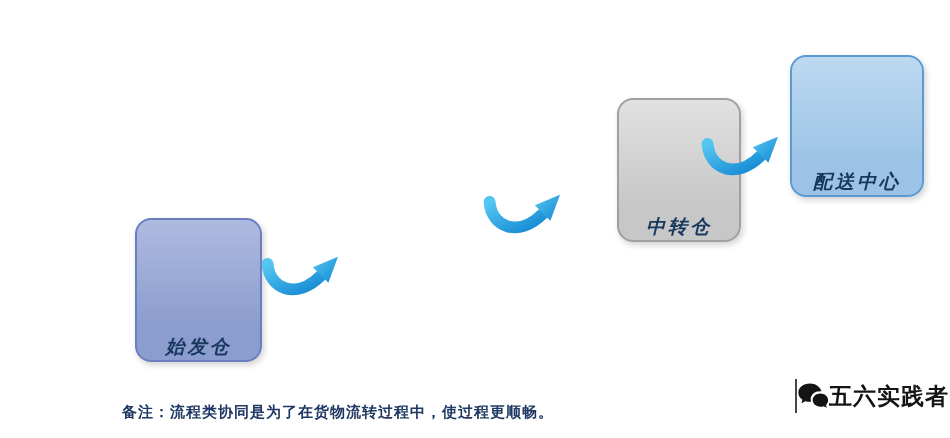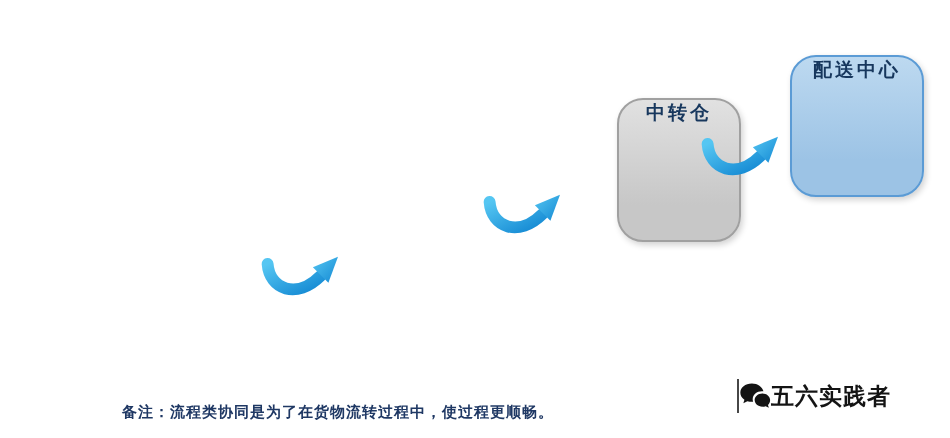--- a/index.html
+++ b/index.html
@@ -1,42 +1,43 @@
 <!DOCTYPE html>
 <html><head>
 <meta charset="utf-8">
 <style>
   html,body{margin:0;padding:0;background:#ffffff;}
   .stage{
     position:relative;width:950px;height:438px;background:#ffffff;overflow:hidden;
     font-family:"DejaVu Sans",sans-serif;
   }
   .node{
-    position:absolute;border:2px solid;border-radius:26px;
-    display:flex;align-items:flex-start;justify-content:center;
+    position:absolute;border:2px solid;border-radius:16px;
+    display:flex;align-items:flex-end;justify-content:center;
     box-shadow:2px 3px 6px rgba(0,0,0,.18);
+    font-style:italic;
   }
   .node1{left:135px;top:218px;width:123px;height:140px;}
   .node2{left:355px;top:158px;width:123px;height:145px;}
   .node3{left:575px;top:98px;width:120px;height:140px;margin-left:42px;}
   .node4{left:790px;top:55px;width:130px;height:138px;}
   .node-label{
     font-size:19px;font-weight:bold;color:#17375d;letter-spacing:3px;
     text-align:center;white-space:nowrap;
   }
   .arrow{position:absolute;width:92px;height:64px;overflow:visible;}
   .arrow1{left:260px;top:242px;}
   .arrow2{left:482px;top:180px;}
   .arrow3{left:700px;top:122px;}
   .note{
     position:absolute;left:122px;top:384px;
     font-size:15px;font-weight:bold;color:#1f3864;letter-spacing:1px;white-space:nowrap;margin-top:19px;
   }
   .footer{
-    position:absolute;left:737px;top:378px;height:36px;
+    position:absolute;left:795px;top:378px;height:36px;
     display:flex;align-items:center;
   }
   .divider{width:2px;height:34px;background:#474747;}
   .brand-icon{display:block;}
   .brand-text{font-size:23px;font-weight:bold;color:#141414;white-space:nowrap;letter-spacing:1px;}
   .defs-svg{position:absolute;width:0;height:0;}
 </style>
 </head>
 <body>
 
@@ -44,20 +45,23 @@
 
   <svg class="defs-svg" aria-hidden="true">
     <defs>
       <linearGradient id="arrowGrad" x1="0" y1="0" x2="1" y2="1">
         <stop offset="0" stop-color="#55c6f2"></stop>
         <stop offset="1" stop-color="#1489d3"></stop>
       </linearGradient>
     </defs>
   </svg>
 
+  <div class="node node1" style="background: linear-gradient(rgb(174, 187, 224) 0%, rgb(139, 156, 206) 75%); border-color: rgb(107, 126, 192);">
+    <span class="node-label">始发仓</span>
+  </div>
 
 
   <div class="node node3" style="background: linear-gradient(rgb(225, 225, 225) 0%, rgb(199, 199, 199) 75%); border-color: rgb(160, 160, 160);">
     <span class="node-label">中转仓</span>
   </div>
 
   <div class="node node4" style="background: linear-gradient(rgb(189, 217, 240) 0%, rgb(156, 195, 229) 75%); border-color: rgb(91, 155, 213);">
     <span class="node-label">配送中心</span>
   </div>
 

